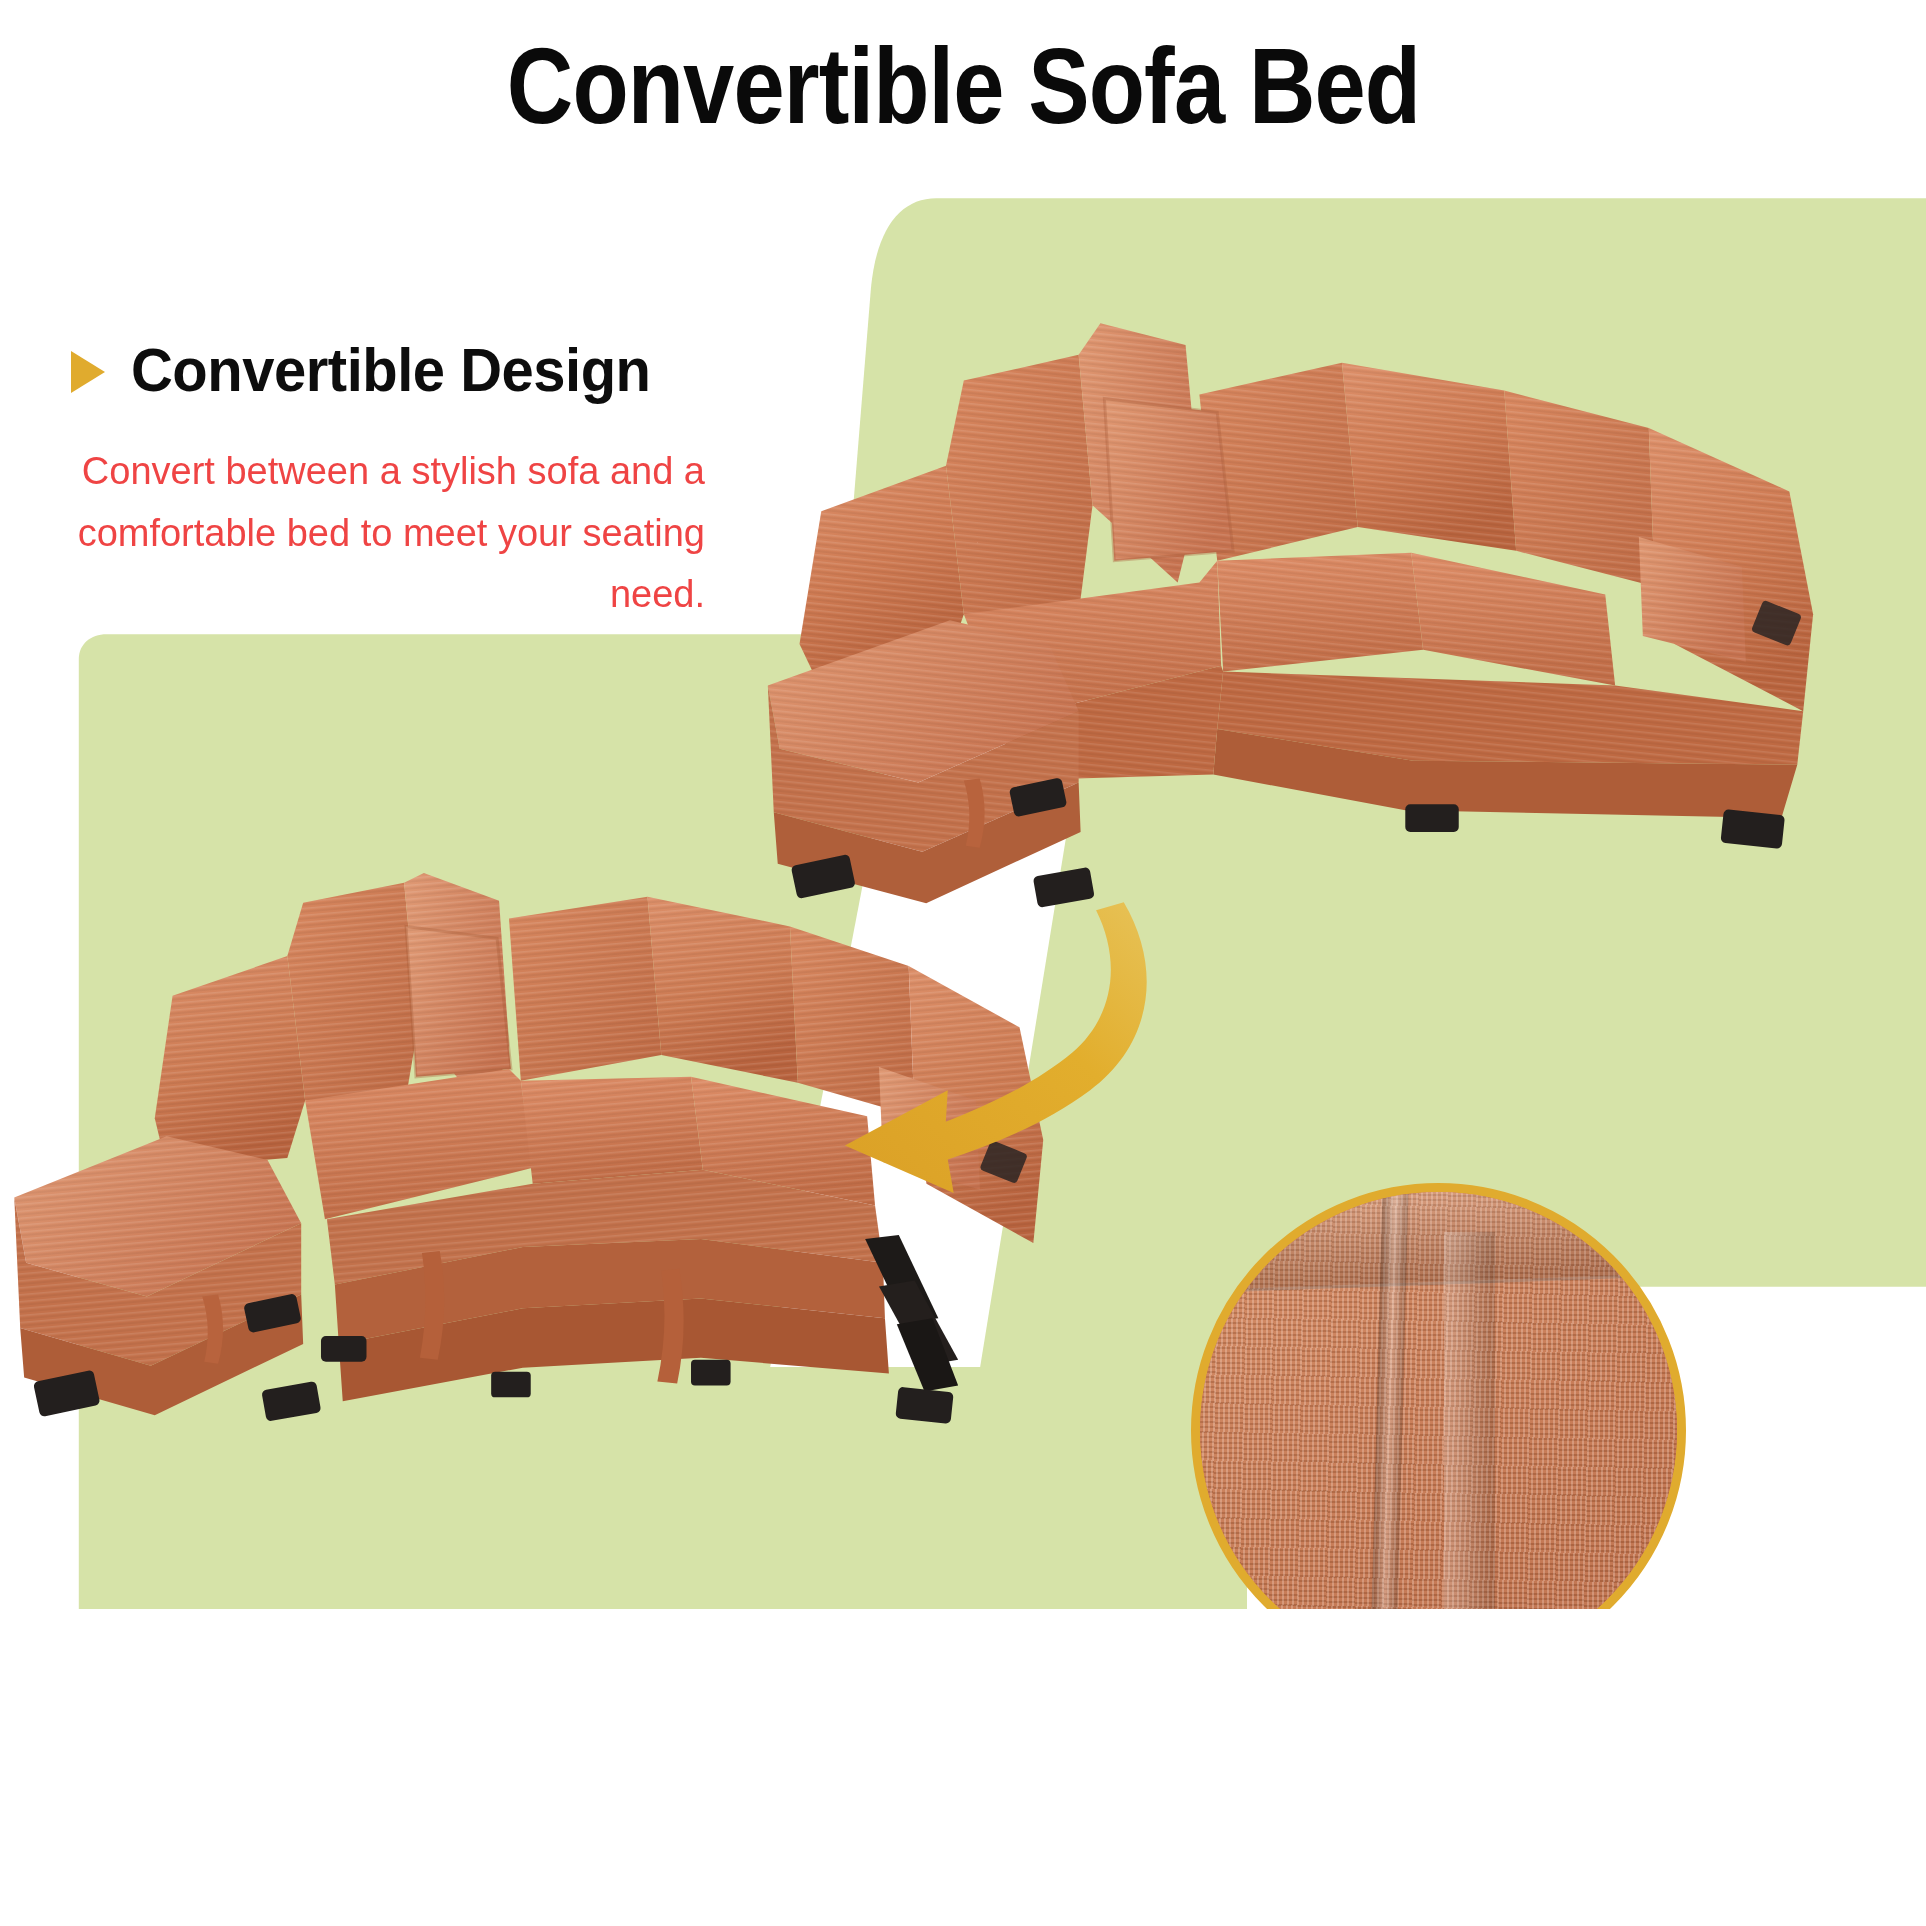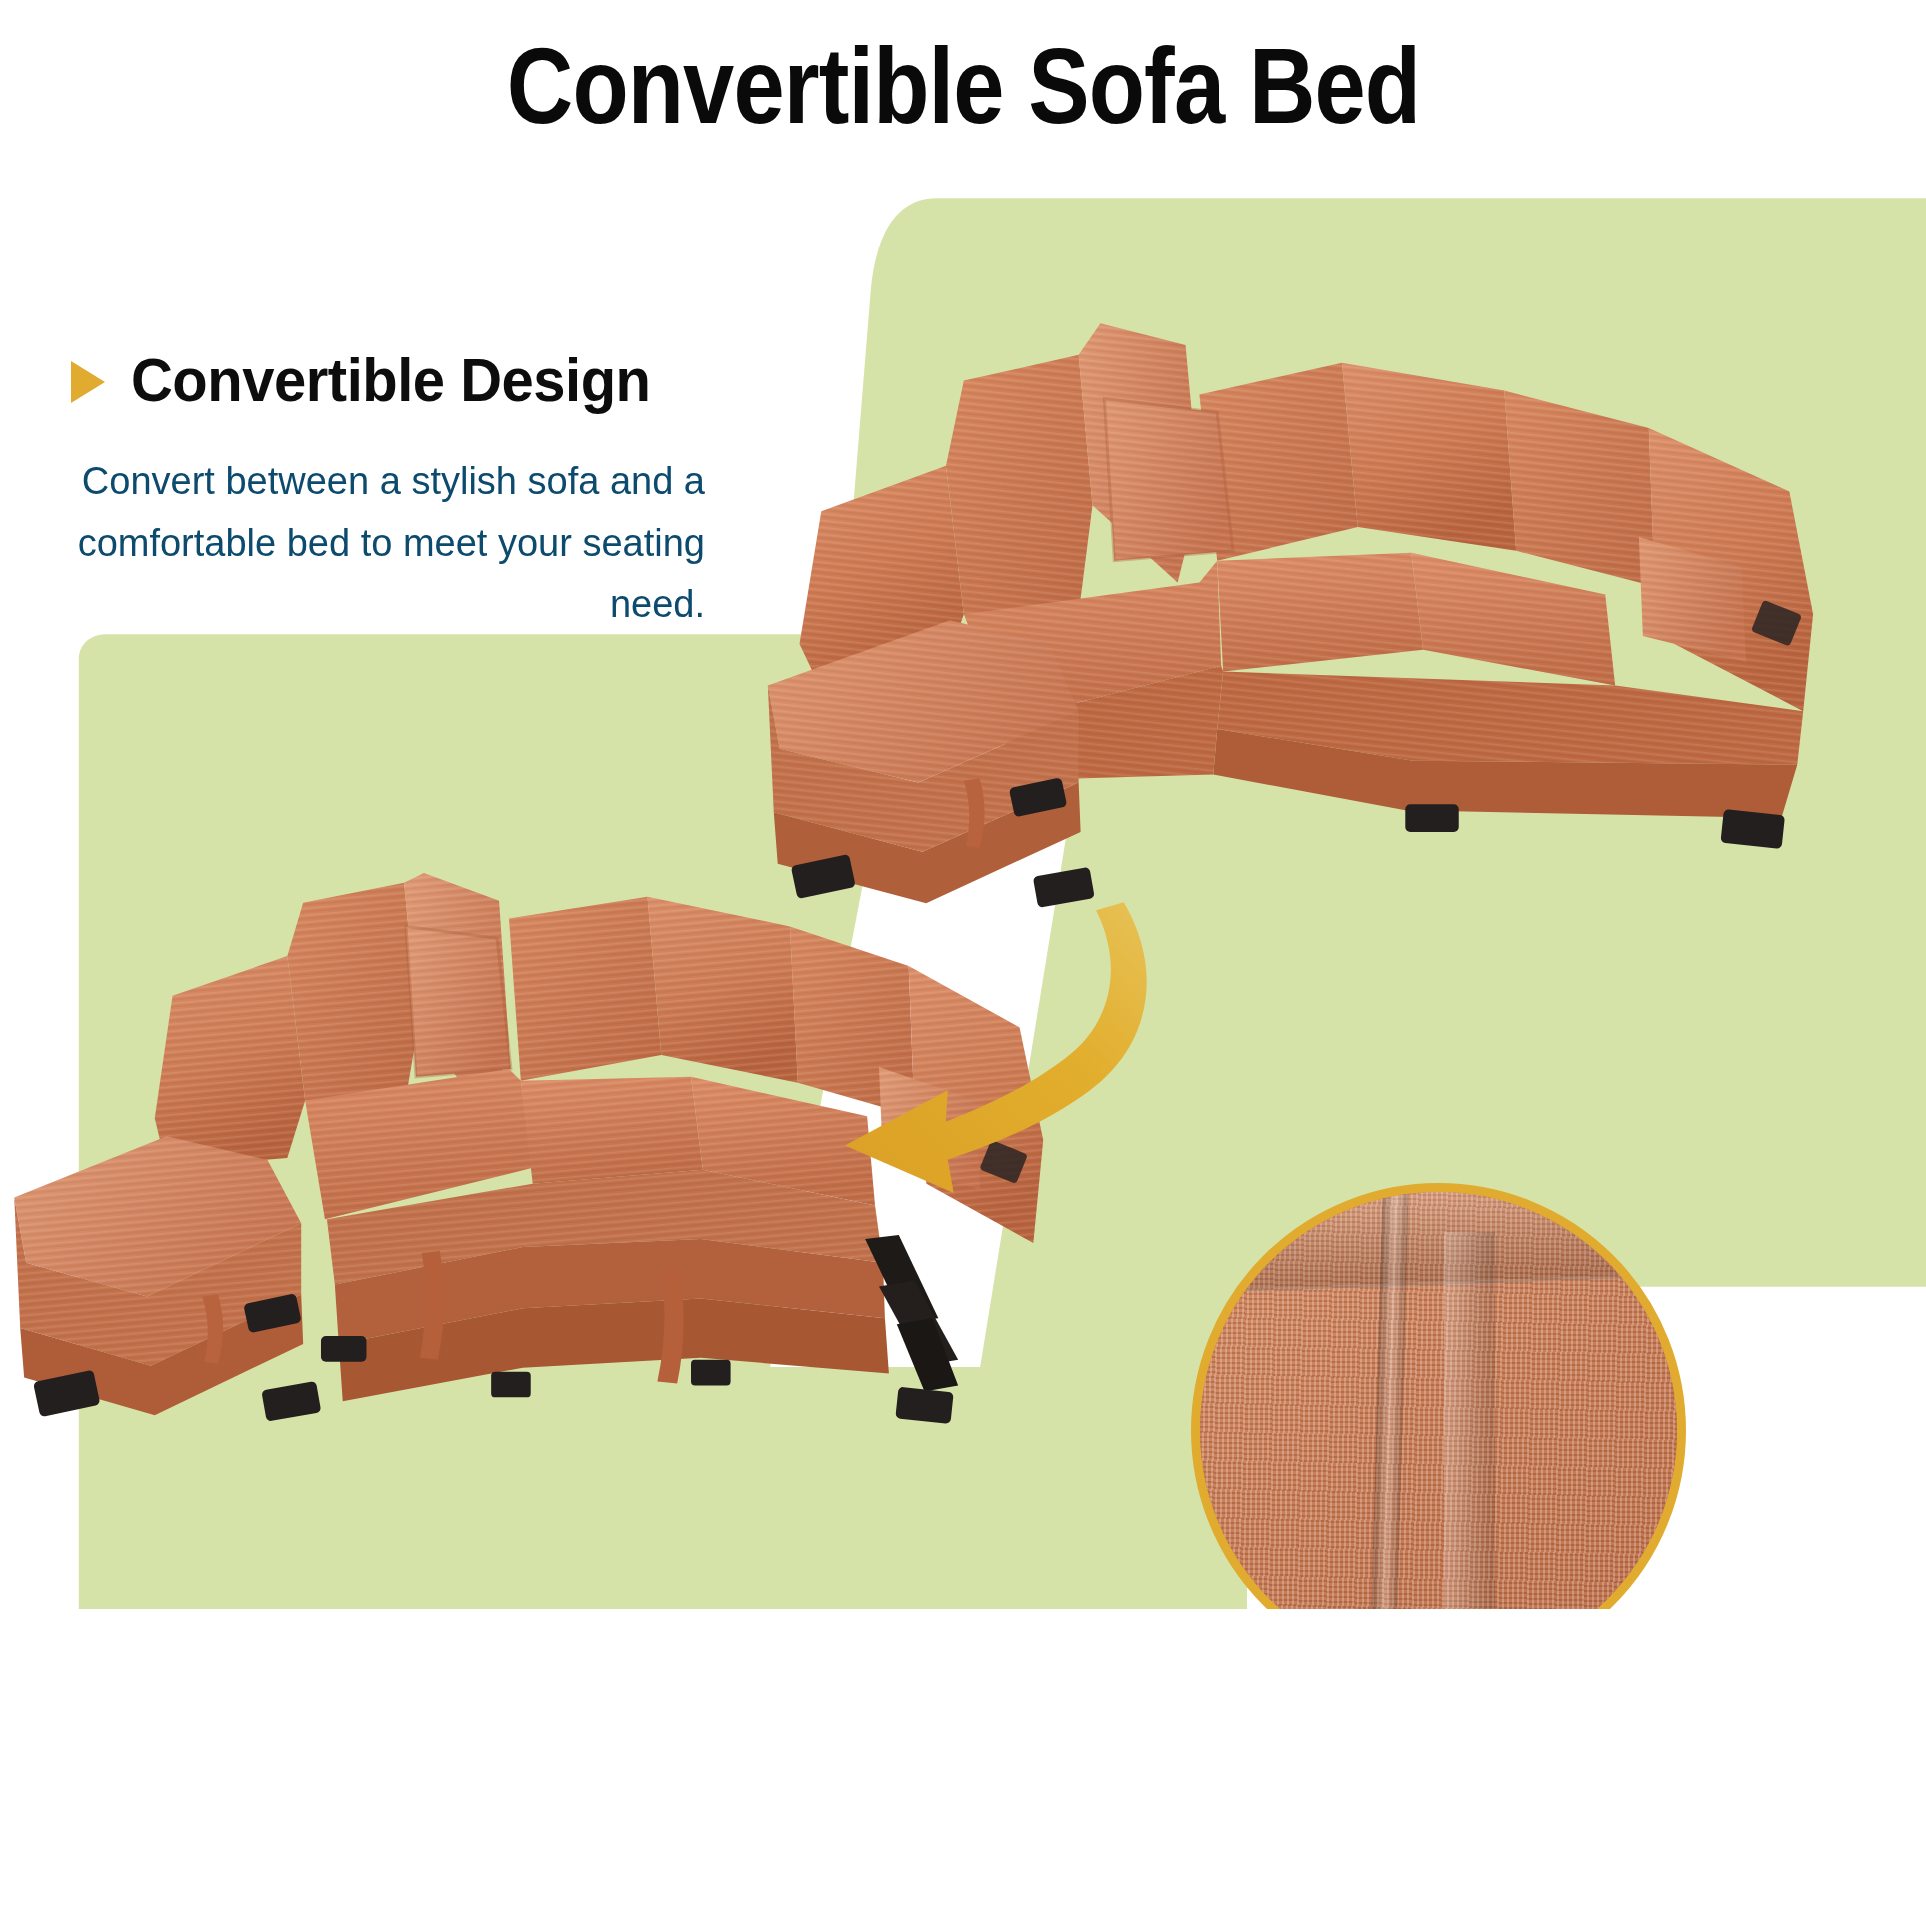--- a/index.html
+++ b/index.html
@@ -22,21 +22,21 @@
     letter-spacing:-1px;
     color:#0a0a0a;
     transform:scaleX(0.86);
     transform-origin:50% 50%;
     white-space:nowrap;
     line-height:1.1;
   }
 
   
   .feature-block{
-    position:absolute;left:71px;top:335px;width:723px;margin-top:10px;
+    position:absolute;left:71px;top:335px;width:723px;
   }
   .feature-head{
     display:flex;align-items:center;gap:26px;
   }
   .tri-marker{
     width:0;height:0;flex:0 0 auto;
     border-left:34px solid #E0AB2E;
     border-top:21px solid transparent;
     border-bottom:21px solid transparent;
     margin-top:4px;
@@ -45,21 +45,21 @@
     font-size:61px;font-weight:bold;color:#0d0d0d;
     letter-spacing:-0.5px;white-space:nowrap;
     transform:scaleX(0.95);transform-origin:0 50%;
   }
   .feature-body{
     margin-top:36px;
     width:634px;
     text-align:right;
     font-size:38px;
     line-height:1.62;
-    color:#0c4a6e;
+    color:#ef4444;
     font-weight:400;
     padding-right:22px;
   }
 
   .piece{position:absolute;}
 
   
   .arrow-wrap{position:absolute;left:837px;top:896px;width:356px;height:327px;}
 
   

